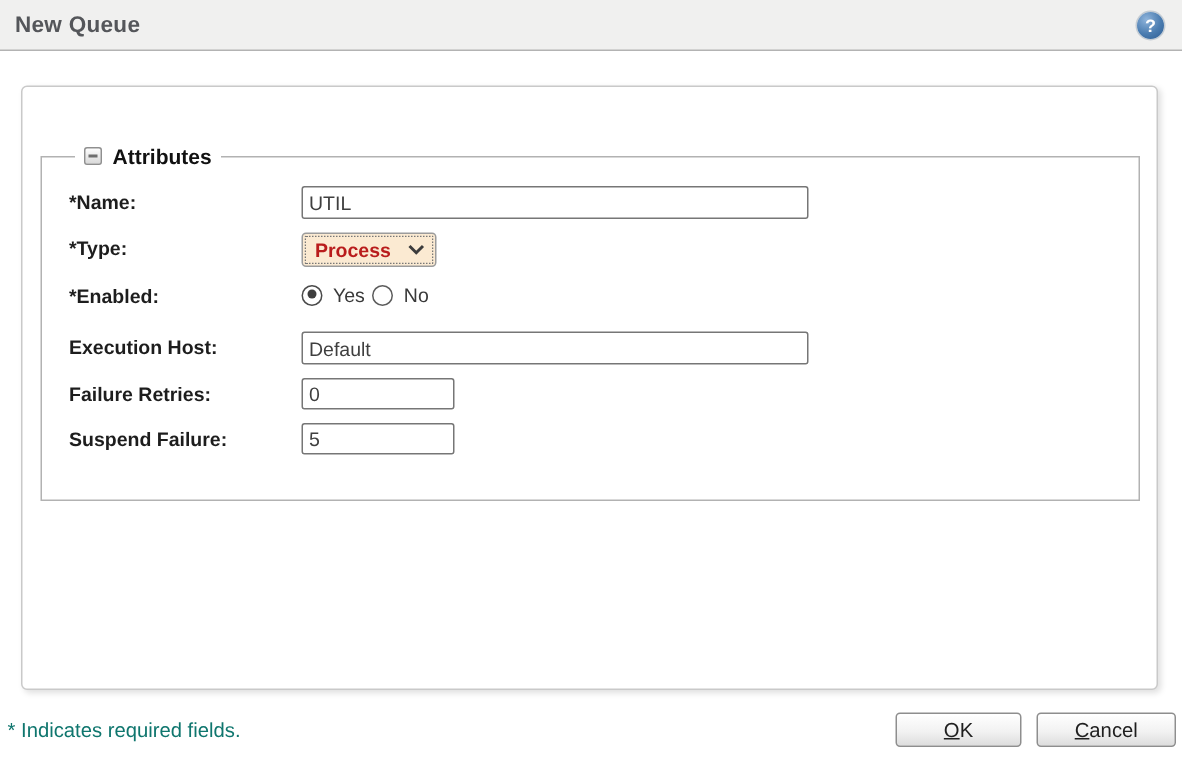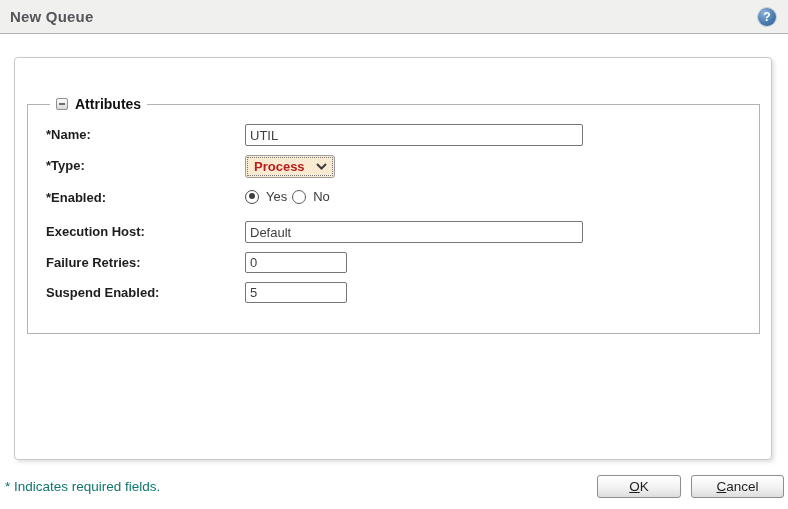--- a/index.html
+++ b/index.html
@@ -26,21 +26,21 @@
     border: 1px solid #b2b2b2; padding: 12px 0 0 18px; }
   legend.attributes-legend { display: flex; align-items: center; gap: 7px;
     margin-left: 4px; padding: 0 6px; }
   .collapse-icon { width: 12px; height: 12px; border: 1px solid #8f8f8f; border-radius: 2px;
     background: linear-gradient(#fdfdfd, #d9d9d9); position: relative; cursor: pointer; }
   .collapse-icon::after { content: ""; position: absolute; left: 2px; right: 2px; top: 4px;
     height: 2px; background: #6f6f6f; }
   .section-title { font-size: 14px; font-weight: bold; color: #111111; }
 
   
-  .row { display: flex; align-items: flex-start; margin-bottom: 9px; gap: 44px; }
+  .row { display: flex; align-items: flex-start; margin-bottom: 9px; }
   .row-label { width: 155px; font-size: 13px; font-weight: bold; color: #1d1d1d; padding-top: 3px; }
   .req { font-weight: bold; color: #1d1d1d; }
   .gap-before { margin-top: 16px; }
 
   input.text { height: 22px; border: 1px solid #767676; border-radius: 2px;
     font-family: "Liberation Sans", sans-serif; font-size: 13px; color: #3f3f3f;
     padding: 0 4px; background: #ffffff; }
   input.wide { width: 338px; }
   input.narrow { width: 102px; height: 21px; }
 
@@ -125,21 +125,21 @@
       <div class="row-label">Execution Host:</div>
       <input class="text wide" type="text" value="Default" style="">
     </div>
 
     <div class="row">
       <div class="row-label">Failure Retries:</div>
       <input class="text narrow" type="text" value="0" style="">
     </div>
 
     <div class="row">
-      <div class="row-label">Suspend Enabled:</div>
+      <div class="row-label">Suspend Failure:</div>
       <input class="text narrow" type="text" value="5" style="">
     </div>
   </fieldset>
 </div>
 
 <div class="footer">
   <div class="required-note">* Indicates required fields.</div>
   <div class="buttons">
     <button class="btn btn-ok">
         <span class="btn-label">OK</span>

